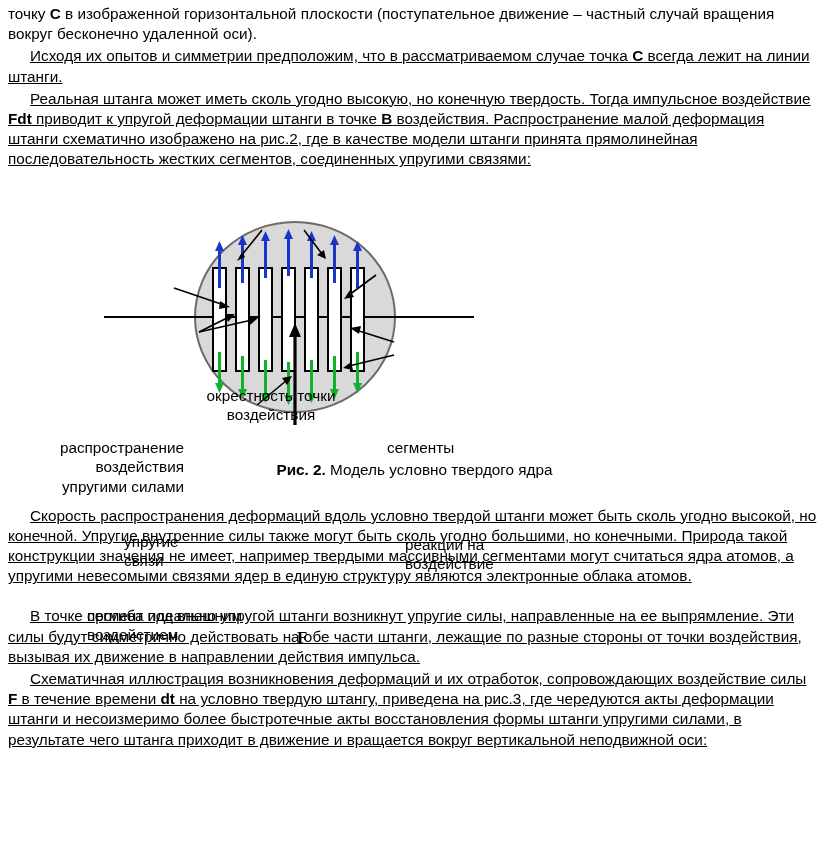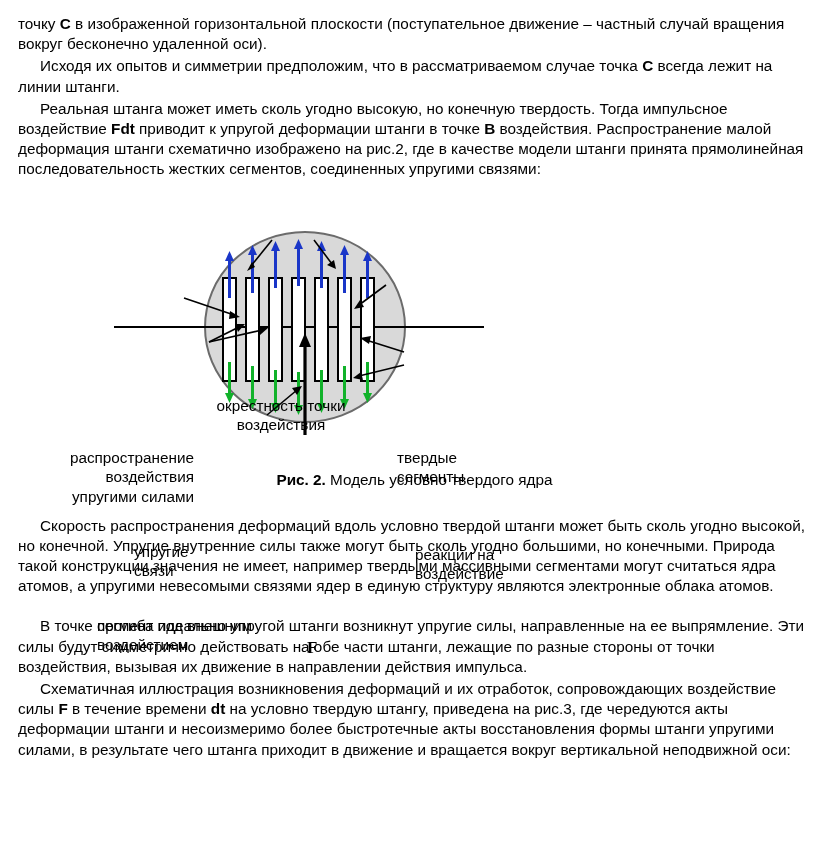--- a/index.html
+++ b/index.html
@@ -13,29 +13,30 @@
     font-family: "Liberation Sans", sans-serif;
     color: #000000;
     font-size: 15.3px;
     line-height: 1.32;
     overflow: hidden;
   }
   .page {
     position: relative;
     width: 829px;
     height: 842px;
-    padding: 14px;
+    padding: 4px;
     box-sizing: border-box;
   }
   .para {
     margin: 0 8px 0 4px;
     text-align: left;
   }
   .para.indent {
     text-indent: 22px;
+    text-decoration: underline;
   }
   .gap-sm { height: 2px; }
   .gap-md { height: 14px; }
   .gap-lg { height: 20px; }
   b { font-weight: bold; }
 
   
   .figure {
     position: relative;
     width: 829px;
@@ -152,21 +153,20 @@
       <div>воздействия</div>
     </div>
 
     <div style="position:absolute; left:10px; top:258px; width:170px; text-align:right; font-size:15.3px; line-height:1.28;">
       <div>распространение</div>
       <div>воздействия</div>
       <div>упругими силами</div>
     </div>
 
     <div style="position:absolute; left:383px; top:258px; width:150px; text-align:left; font-size:15.3px; line-height:1.28;">
-      <div>твердые</div>
       <div>сегменты</div>
     </div>
 
     <div style="position:absolute; left:120px; top:352px; width:110px; text-align:left; font-size:15.3px; line-height:1.28;">
       <div>упругие</div>
       <div>связи</div>
     </div>
 
     <div style="position:absolute; left:401px; top:355px; width:150px; text-align:left; font-size:15.3px; line-height:1.28;">
       <div>реакции на</div>

